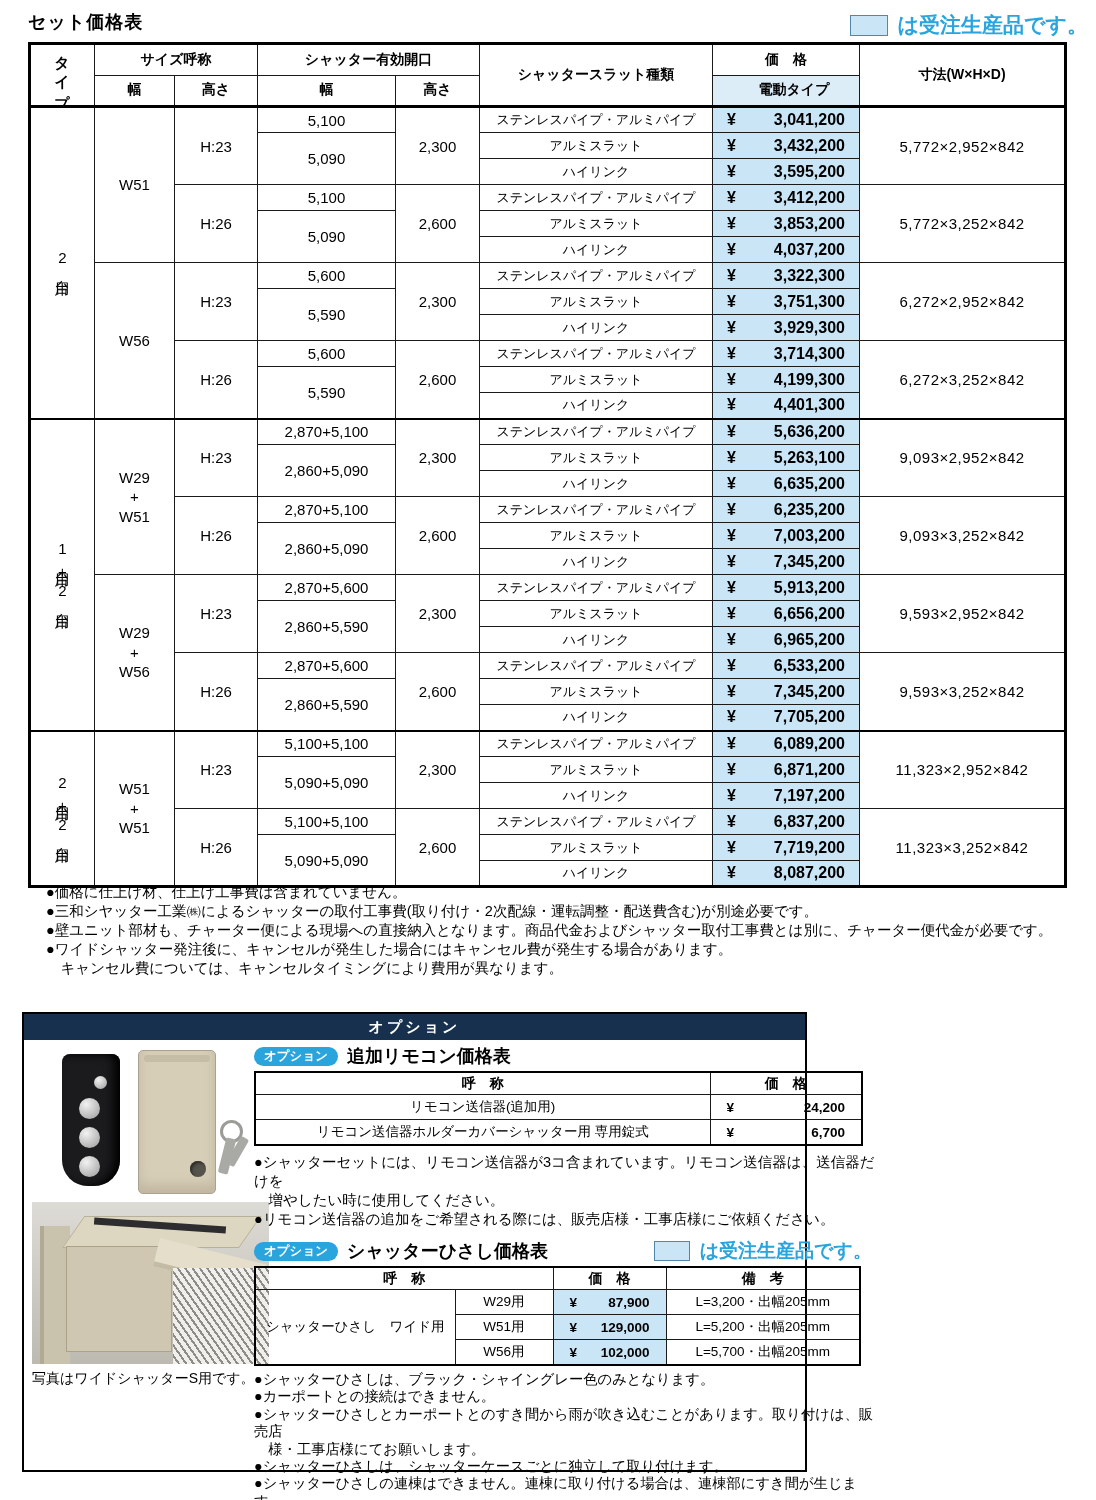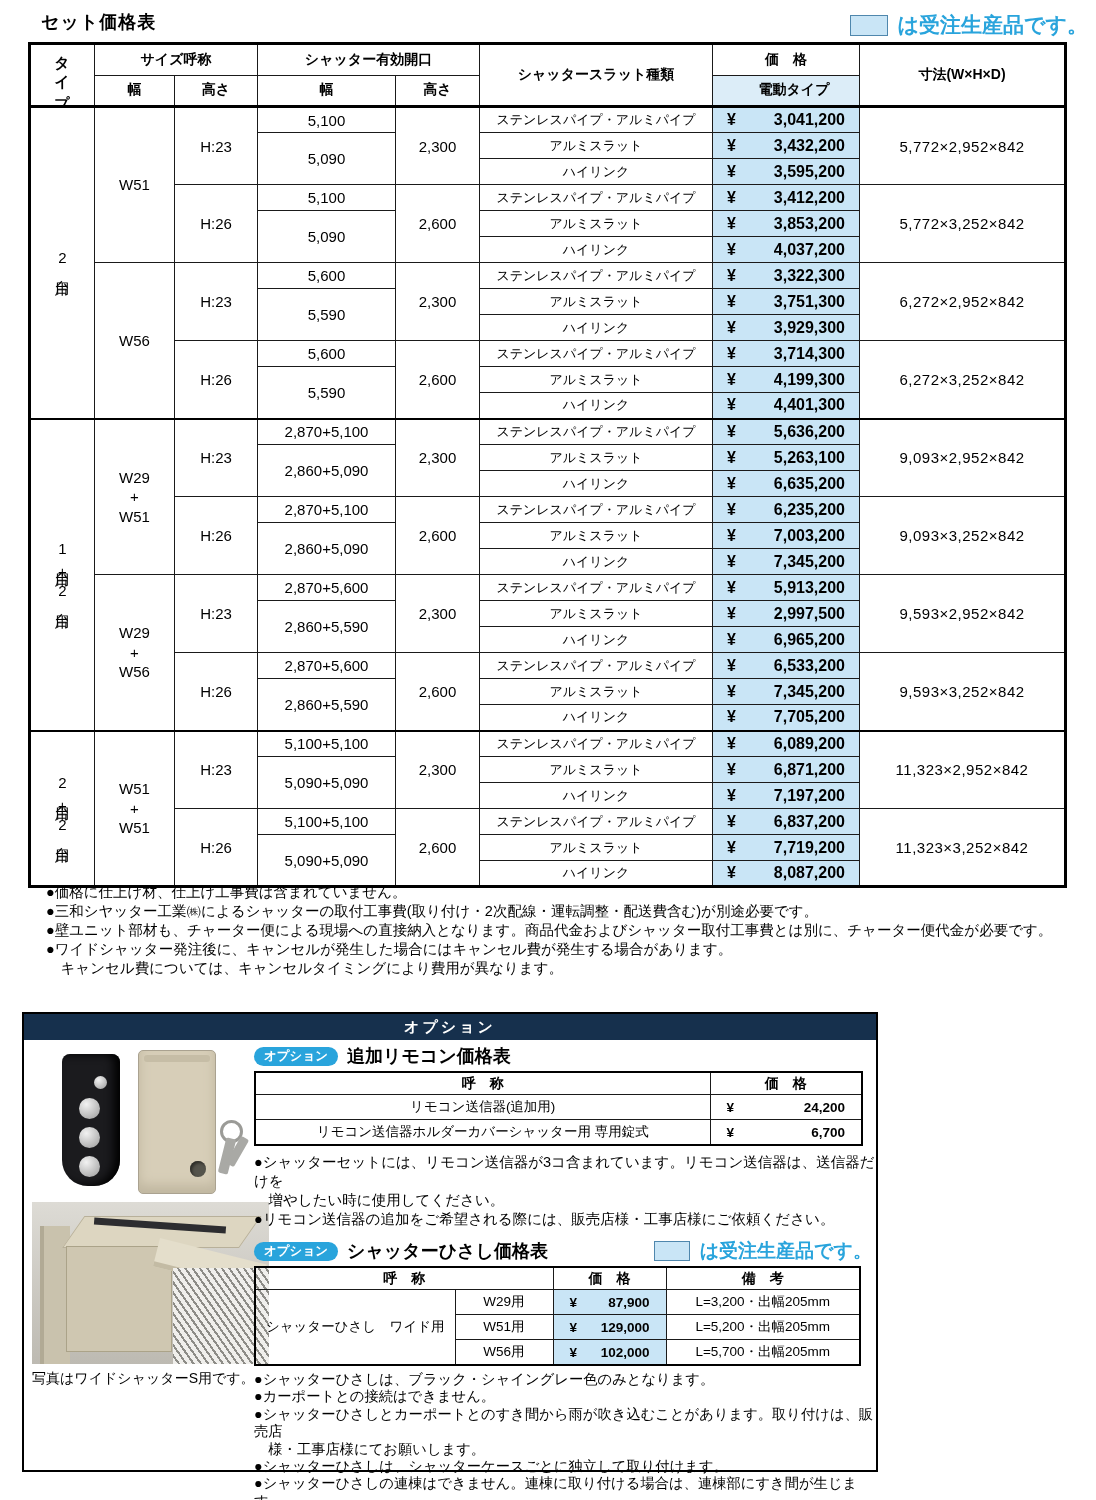--- a/index.html
+++ b/index.html
@@ -7,21 +7,21 @@
     --hl-light:#dcedf8;
     --blue:#29a4dc;
     --bar:#16304d;
     --line:#1a1a1a;
   }
   html,body{margin:0;padding:0;background:#fff;}
   .page{position:relative;width:1096px;height:1500px;background:#fff;overflow:hidden;
         font-family:"Liberation Sans","DejaVu Sans",sans-serif;color:#000;}
 
   
-  .doc-title{position:absolute;left:41px;top:10px;font-size:18px;font-weight:bold;letter-spacing:1px;text-align:center;}
+  .doc-title{position:absolute;left:28px;top:10px;font-size:18px;font-weight:bold;letter-spacing:1px;text-align:center;}
   .legend{display:flex;align-items:center;gap:10px;}
   .legend-top{position:absolute;right:8px;top:11px;}
   .swatch{width:38px;height:21px;background:var(--hl);border:1px solid #4f87ad;display:inline-block;box-sizing:border-box;}
   .legend-text{font-size:21px;font-weight:bold;color:var(--blue);}
 
   
   table{border-collapse:collapse;table-layout:fixed;}
   .main-table{position:absolute;left:28px;top:42px;width:1038px;border:3px solid #000;}
   .main-table th,.main-table td{border:1px solid var(--line);text-align:center;vertical-align:middle;padding:0;overflow:hidden;}
   .main-table thead tr{height:28px;}
@@ -37,21 +37,21 @@
   .td-slat{font-size:13px;}
   .td-dim{font-size:15px;letter-spacing:0.5px;}
   .td-price{font-weight:bold;font-size:16px;}
   .pr{display:flex;justify-content:space-between;align-items:center;padding:0 14px;}
 
   
   .notes div{font-size:14.5px;line-height:19px;white-space:pre-line;color:#000;}
   .main-notes{position:absolute;left:46px;top:883px;width:1045px;}
 
   
-  .options-box{position:absolute;left:22px;top:1012px;width:856px;height:460px;border:2px solid #000;
+  .options-box{position:absolute;left:22px;top:1012px;width:785px;height:460px;border:2px solid #000;
                box-sizing:border-box;background:#fff;}
   .options-bar{height:26px;background:var(--bar);color:#fff;font-weight:bold;font-size:15px;
                display:flex;align-items:center;justify-content:center;letter-spacing:3px;}
   .options-right{position:absolute;left:230px;top:28px;width:622px;}
   .opt-title-row{display:flex;align-items:center;gap:9px;height:24px;margin-top:2px;}
   .badge{background:var(--blue);color:#fff;font-size:12.5px;font-weight:bold;padding:2px 10px;border-radius:11px;line-height:1.2;}
   .opt-title{font-size:18px;font-weight:bold;}
   .legend-small{margin-left:auto;margin-right:4px;}
   .legend-small .swatch{width:36px;height:20px;}
   .legend-small .legend-text{font-size:19px;}
@@ -358,21 +358,21 @@
             </div>
           </td>
           <td class="td-dim" rowspan="3">9,593×2,952×842</td>
         </tr>
         <tr class="">
           <td class="td-ow" rowspan="2">2,860+5,590</td>
           <td class="td-slat">アルミスラット</td>
           <td class="td-price">
             <div class="pr">
               <span>¥</span>
-              <span>2,997,500</span>
+              <span>6,656,200</span>
             </div>
           </td>
         </tr>
         <tr class="">
           <td class="td-slat">ハイリンク</td>
           <td class="td-price">
             <div class="pr">
               <span>¥</span>
               <span>6,965,200</span>
             </div>

